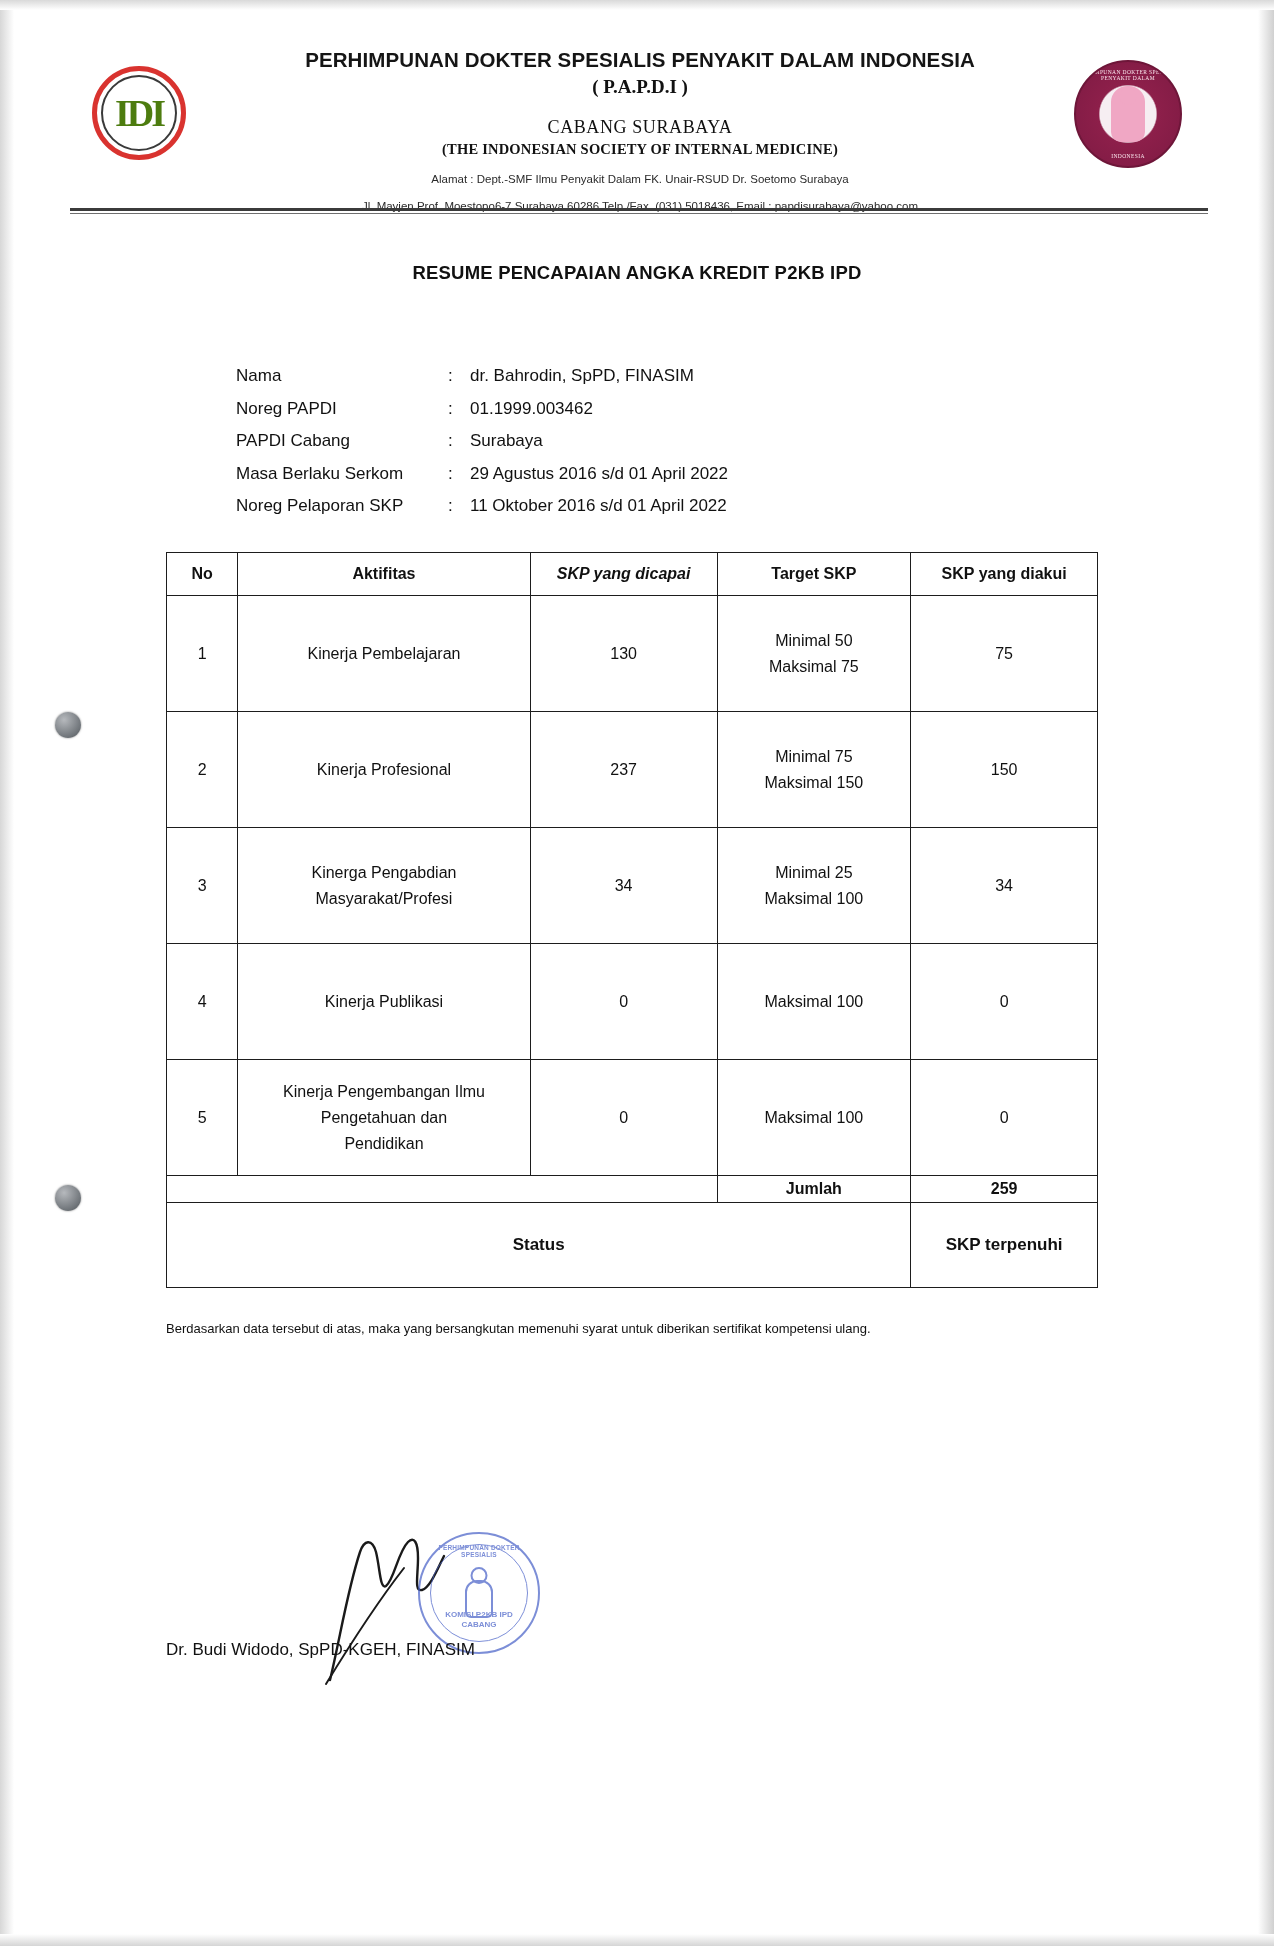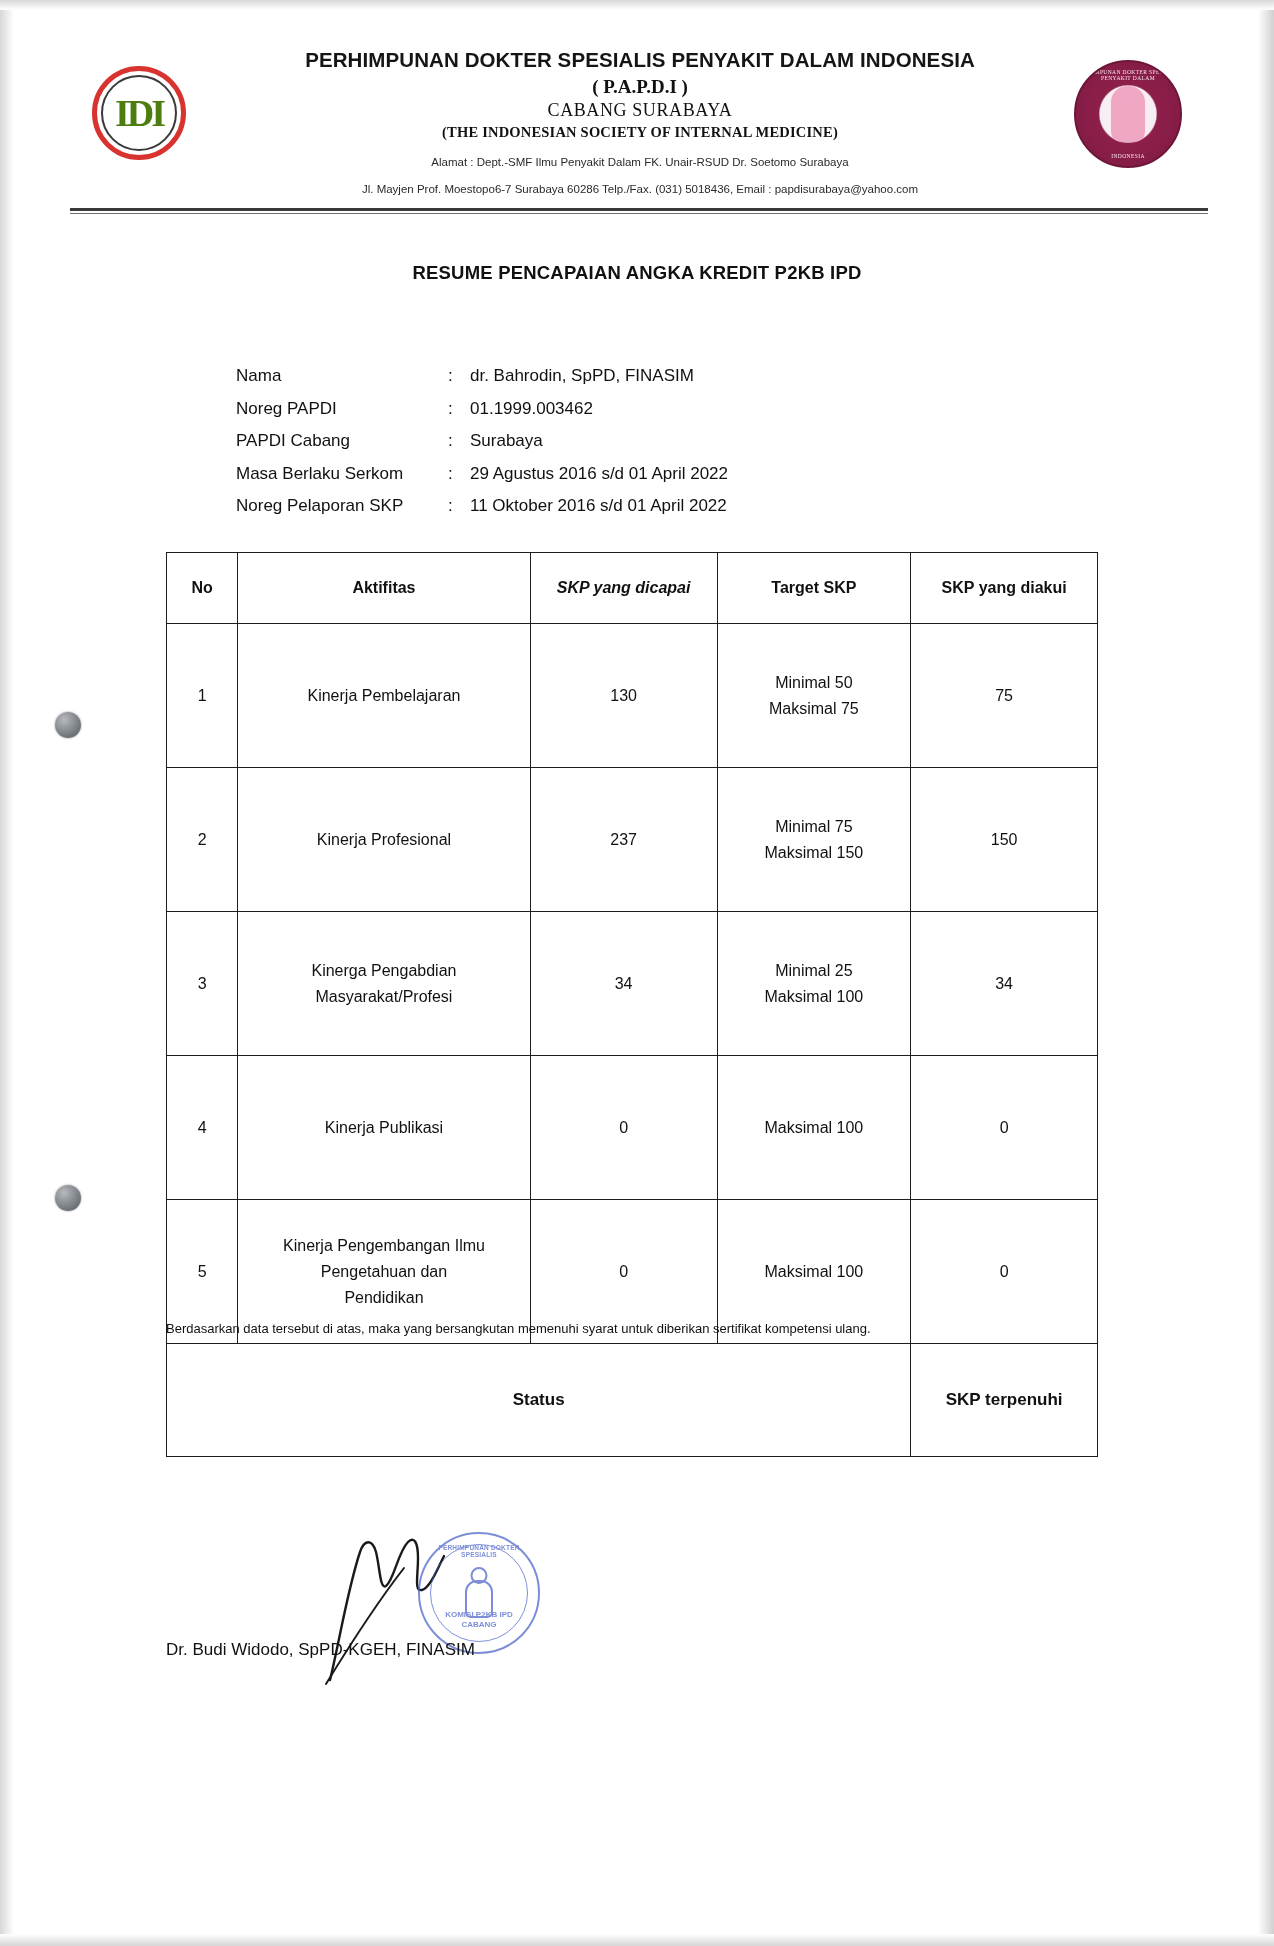--- a/index.html
+++ b/index.html
@@ -154,21 +154,21 @@
     color: #151515;
   }
   .hdr-l2 {
     font-size: 19px;
     font-weight: bold;
     margin-top: 4px;
     font-family: "Liberation Serif", serif;
   }
   .hdr-l3 {
     font-size: 18px;
-    margin-top: 2px;
+    margin-top: 19px;
     font-family: "Liberation Serif", serif;
     letter-spacing: .6px;
   }
   .hdr-l4 {
     font-size: 14.5px;
     font-weight: bold;
     margin-top: 3px;
     font-family: "Liberation Serif", serif;
     letter-spacing: .2px;
   }
@@ -223,21 +223,21 @@
   .tbl {
     position: absolute;
     left: 166px;
     top: 552px;
     width: 932px;
     border-collapse: collapse;
     font-size: 16px;
   }
   .tbl td, .tbl th {
     border: 1.5px solid #1d1d1d;
-    padding: 18px 8px;
+    padding: 4px 8px;
     text-align: center;
     vertical-align: middle;
   }
   .tbl th {
     font-weight: bold;
     height: 34px;
     font-size: 16px;
   }
   .col-no { width: 60px; }
   .col-akt { width: 300px; }
@@ -468,20 +468,25 @@
         <td>
           <div class="two-line">Kinerja Pengembangan Ilmu</div>
           <div class="two-line">Pengetahuan dan</div>
           <div class="two-line">Pendidikan</div>
         </td>
         <td>0</td>
         <td>Maksimal 100</td>
         <td>0</td>
       </tr>
       <tr>
+        <td colspan="3" style="border-left:1.5px solid #1d1d1d; border-right:1.5px solid #1d1d1d;"></td>
+        <td class="jumlah-cell">Jumlah</td>
+        <td class="jumlah-cell">259</td>
+      </tr>
+      <tr>
         <td colspan="4" class="status-cell" style="height:76px;">Status</td>
         <td class="status-cell">SKP terpenuhi</td>
       </tr>
     </tbody>
   </table>
 
   <div class="para">Berdasarkan data tersebut di atas, maka yang bersangkutan memenuhi syarat untuk diberikan sertifikat kompetensi ulang.</div>
 
 
   <svg class="scribble" viewBox="0 0 230 160">

